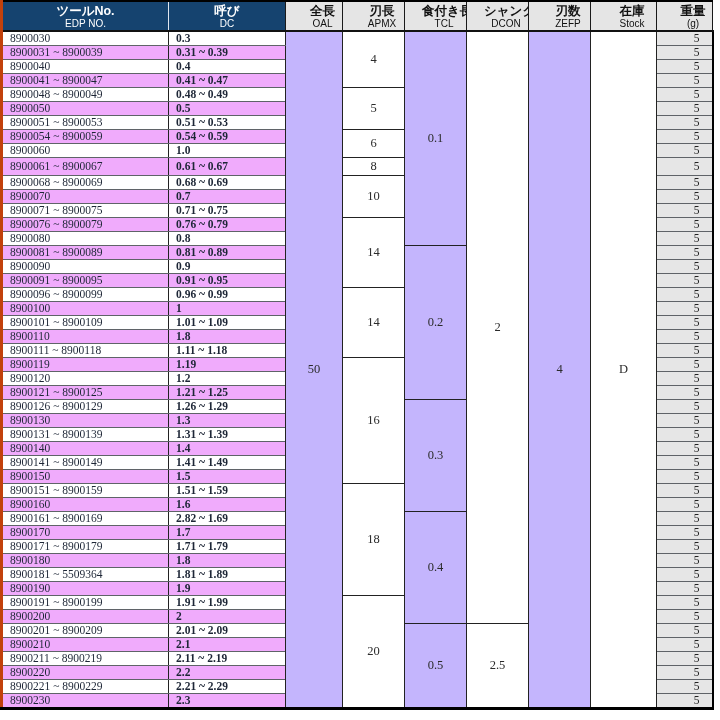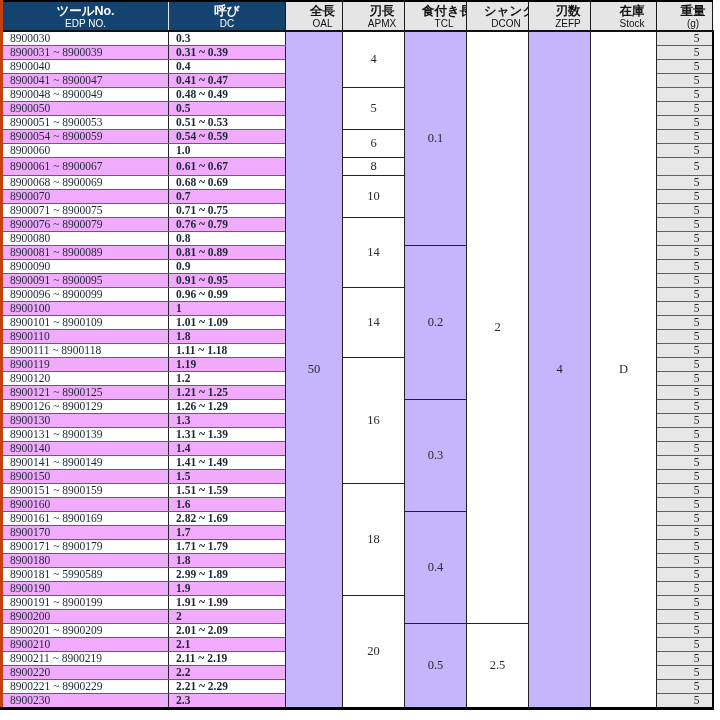--- a/index.html
+++ b/index.html
@@ -290,22 +290,22 @@
         <td class="edp">8900171 ~ 8900179</td>
         <td class="dc">1.71 ~ 1.79</td>
         <td class="wt">5</td>
       </tr>
       <tr class="alt">
         <td class="edp">8900180</td>
         <td class="dc">1.8</td>
         <td class="wt">5</td>
       </tr>
       <tr class="">
-        <td class="edp">8900181 ~ 5990589</td>
-        <td class="dc">2.99 ~ 1.89</td>
+        <td class="edp">8900181 ~ 5509364</td>
+        <td class="dc">1.81 ~ 1.89</td>
         <td class="wt">5</td>
       </tr>
       <tr class="alt">
         <td class="edp">8900190</td>
         <td class="dc">1.9</td>
         <td class="wt">5</td>
       </tr>
       <tr class="">
         <td class="edp">8900191 ~ 8900199</td>
         <td class="dc">1.91 ~ 1.99</td>

